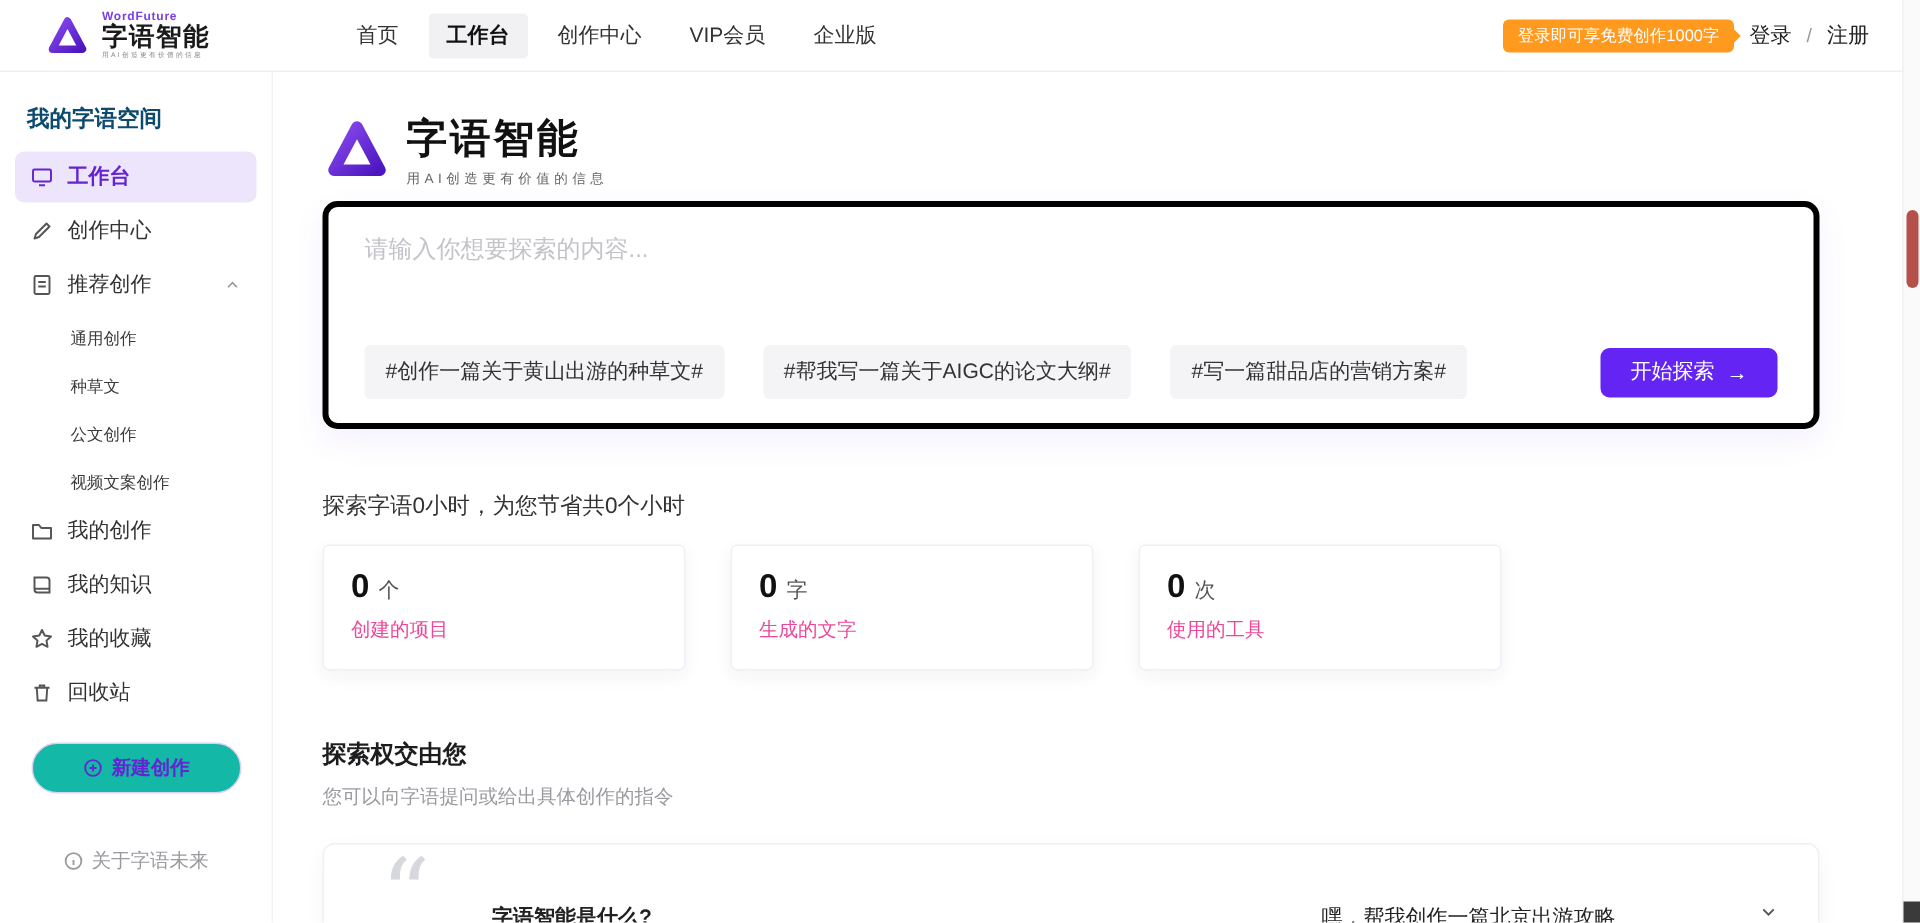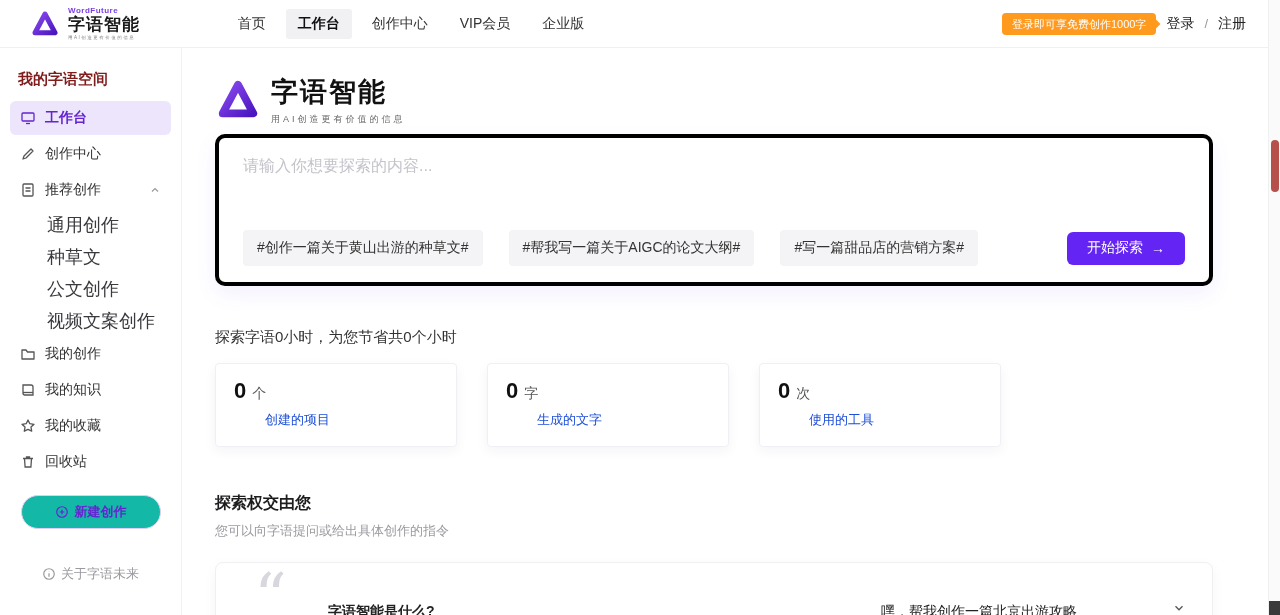--- a/index.html
+++ b/index.html
@@ -21,28 +21,28 @@
   .promo-badge { position:relative; background:#ff9a1f; color:#fff; font-size:11px; height:22px;
                  line-height:22px; padding:0 10px; border-radius:4px; cursor:pointer; white-space:nowrap; }
   .promo-badge::after { content:""; position:absolute; right:-3px; top:50%; width:7px; height:7px;
                  background:#ff9a1f; transform:translateY(-50%) rotate(45deg); }
   .auth-link { font-size:14px; color:#222; text-decoration:none; cursor:pointer; }
   .auth-sep { font-size:13px; color:#999; }
 
   
   .sidebar { position:fixed; top:48px; left:0; width:182px; bottom:0; background:#fff;
              border-right:1px solid #f2f2f5; padding:16px 10px 0 10px; z-index:10; }
-  .sidebar-title { font-size:15px; font-weight:bold; color:#7f1d1d; padding:6px 8px 12px 8px; }
+  .sidebar-title { font-size:15px; font-weight:bold; color:#0c4a6e; padding:6px 8px 12px 8px; }
   .side-item { display:flex; align-items:center; gap:9px; height:34px; padding:0 10px; margin-bottom:2px;
                border-radius:6px; font-size:14px; color:#333; cursor:pointer; }
   .side-item .icn { display:flex; color:#555; }
   .side-item.active { background:#ece5fb; color:#6425d0; font-weight:bold; }
   .side-item.active .icn { color:#6425d0; }
   .side-item .chev { margin-left:auto; color:#999; display:flex; }
-  .side-sub { display:flex; align-items:center; height:32px; padding-left:37px; font-size:18px;
+  .side-sub { display:flex; align-items:center; height:32px; padding-left:37px; font-size:11px;
               color:#3a3a3e; cursor:pointer; border-radius:6px; }
   .new-btn { margin:16px auto 0 auto; width:140px; height:34px; border:1px solid #ddd0f6; background:#14b8a6;
              border-radius:18px; color:#6425d0; font-size:13px; font-weight:bold; display:flex;
              align-items:center; justify-content:center; gap:6px; cursor:pointer; }
   .about-row { position:absolute; bottom:32px; left:0; width:100%; display:flex; justify-content:center;
                align-items:center; gap:5px; font-size:13px; color:#9a9aa0; cursor:pointer; }
 
   
   .main { position:absolute; top:48px; left:182px; width:1086px; bottom:0; background:#fff;
           padding:26px 55px 0 33px; overflow:hidden; }
@@ -63,21 +63,21 @@
   .explore-btn { margin-left:auto; background:#6425f4; color:#fff; border:none; border-radius:6px;
                  height:33px; padding:0 20px; font-size:14px; display:flex; align-items:center; gap:8px;
                  cursor:pointer; font-family:inherit; }
 
   .stats-summary { margin-top:42px; font-size:15px; color:#333; }
   .stat-cards { display:flex; gap:30px; margin-top:16px; }
   .stat-card { width:242px; height:84px; background:#fff; border:1px solid #f1eff6; border-radius:4px;
                box-shadow:0 4px 12px rgba(30,20,80,.05); padding:14px 18px; }
   .stat-value { font-size:22px; font-weight:bold; color:#111; }
   .stat-unit { font-size:14px; color:#555; font-weight:normal; margin-left:6px; }
-  .stat-label { font-size:13px; color:#1d4ed8; margin-top:7px;margin-left:31px; }
+  .stat-label { font-size:13px; color:#ec4899; margin-top:7px; }
 
   .explore-title { margin-top:46px; font-size:16px; font-weight:bold; color:#1d1d1f; }
   .explore-sub { margin-top:8px; font-size:13px; color:#9a9aa0; }
 
   .qa-card { position:relative; margin-top:22px; height:150px; background:#fff; border:1px solid #f0f0f3;
              border-radius:8px; box-shadow:0 4px 14px rgba(0,0,0,.04); }
   .quote-mark { position:absolute; left:38px; top:2px; font-family:"DejaVu Serif", serif;
                 font-size:64px; color:#d7d7de; line-height:1; }
   .qa-question { position:absolute; left:112px; top:40px; font-size:14px; color:#222; font-weight:bold; cursor:pointer; }
   .qa-prompt { position:absolute; left:665px; top:40px; font-size:14px; color:#222; cursor:pointer; }

